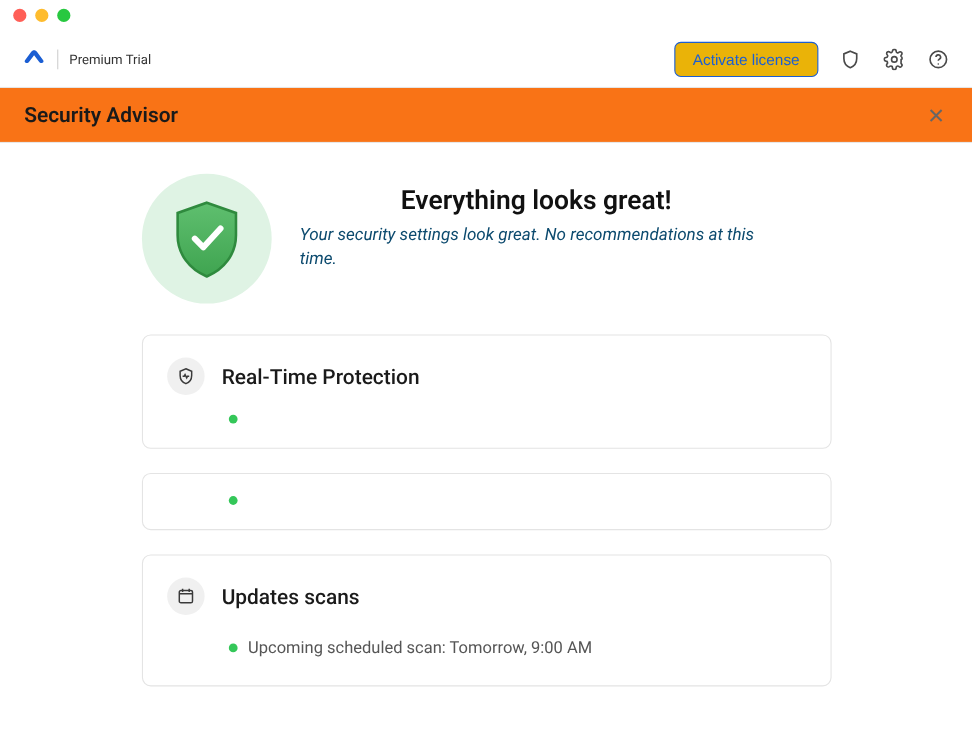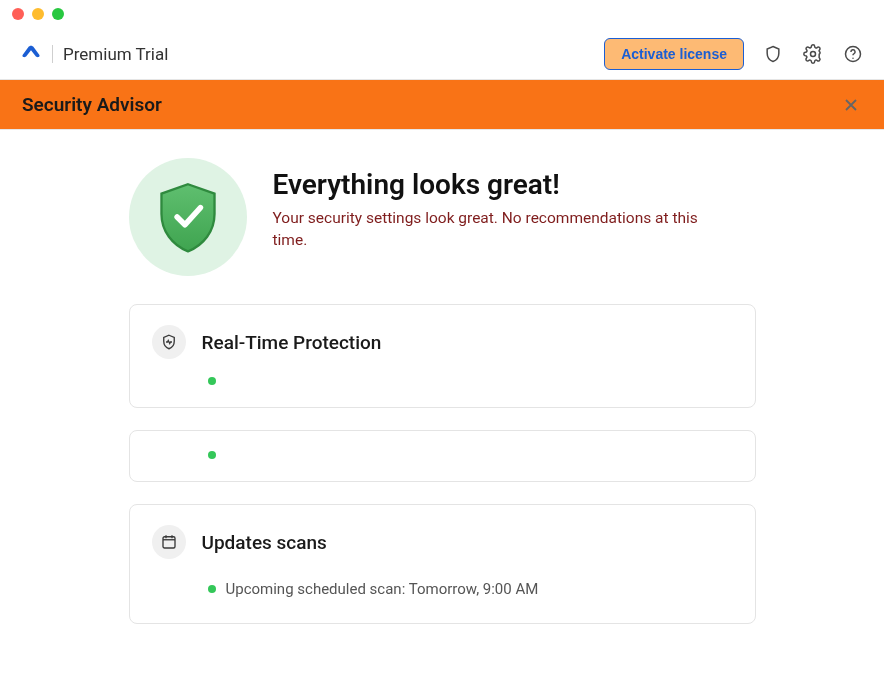--- a/index.html
+++ b/index.html
@@ -9,38 +9,38 @@
   .titlebar { height: 28px; display: flex; align-items: center; padding-left: 12px; gap: 8px; }
   .tl { width: 12px; height: 12px; border-radius: 50%; }
   .tl-red { background: #ff5f57; }
   .tl-yellow { background: #febc2e; }
   .tl-green { background: #28c840; }
 
   
   .header { height: 52px; display: flex; align-items: center; padding: 0 20px; border-bottom: 1px solid #e5e5e5; }
   .logo { width: 22px; height: 22px; }
   .vdiv { width: 1px; height: 18px; background: #cfcfcf; margin: 0 10px; }
-  .product { font-size: 17px; color: #333; }
+  .product { font-size: 12px; color: #333; }
   .spacer { flex: 1; }
-  .activate-btn { border: 1.5px solid #1b5ed3; color: #1b5ed3; background: #fdba74; font-weight: 700; font-size: 14px; padding: 7px 16px; border-radius: 6px; cursor: pointer; }
+  .activate-btn { border: 1.5px solid #1b5ed3; color: #1b5ed3; background: #eab308; font-weight: 400; font-size: 14px; padding: 7px 16px; border-radius: 6px; cursor: pointer; }
   .hicon { width: 22px; height: 22px; color: #4a4a4a; margin-left: 18px; cursor: pointer; display: flex; align-items: center; justify-content: center; }
 
   
   .subheader { height: 50px; background: #f97316; border-bottom: 1px solid #e7e7e7; display: flex; align-items: center; padding: 0 22px; }
   .subheader-title { font-size: 19px; font-weight: 600; color: #1a1a1a; }
   .close-x { color: #666; cursor: pointer; width: 22px; height: 22px; display:flex; align-items:center; justify-content:center; }
 
   
   .content { padding: 28px 0 0 0; display: flex; flex-direction: column; align-items: center; }
 
   .hero { width: 627px; display: flex; gap: 26px; margin-bottom: 28px; }
   .badge-wrap { width: 118px; height: 118px; border-radius: 50%; background: #dff3e4; display:flex; align-items:center; justify-content:center; flex-shrink: 0; }
   .hero-text { padding-top: 10px; }
-  .hero-title { font-size: 28px; font-weight: 600; color: #111; margin-bottom: 6px; }
-  .hero-sub { font-size: 15.5px; color: #7f1d1d; line-height: 1.45; max-width: 430px; }
+  .hero-title { font-size: 24px; font-weight: 600; color: #111; margin-bottom: 6px; text-align: center; }
+  .hero-sub { font-size: 15.5px; color: #0c4a6e; line-height: 1.45; max-width: 430px; font-style: italic; }
 
   .card { width: 627px; border: 1px solid #e4e4e4; border-radius: 8px; padding: 20px 24px 22px 22px; margin-bottom: 22px; background:#fff; }
   .card-head { display: flex; align-items: center; gap: 16px; margin-bottom: 18px; }
   .card-icon { width: 34px; height: 34px; border-radius: 50%; background: #f0f0f0; display:flex; align-items:center; justify-content:center; color:#3a3a3a; flex-shrink:0; }
   .card-title { font-size: 19px; font-weight: 500; color: #1a1a1a; }
   .bullets { padding-left: 56px; }
   .bullet { display: flex; align-items: center; gap: 10px; font-size: 15px; color: #555; line-height: 1.6; }
   .dot { width: 8px; height: 8px; border-radius: 50%; background: #34c759; flex-shrink:0; }
 
   svg { display:block; }

